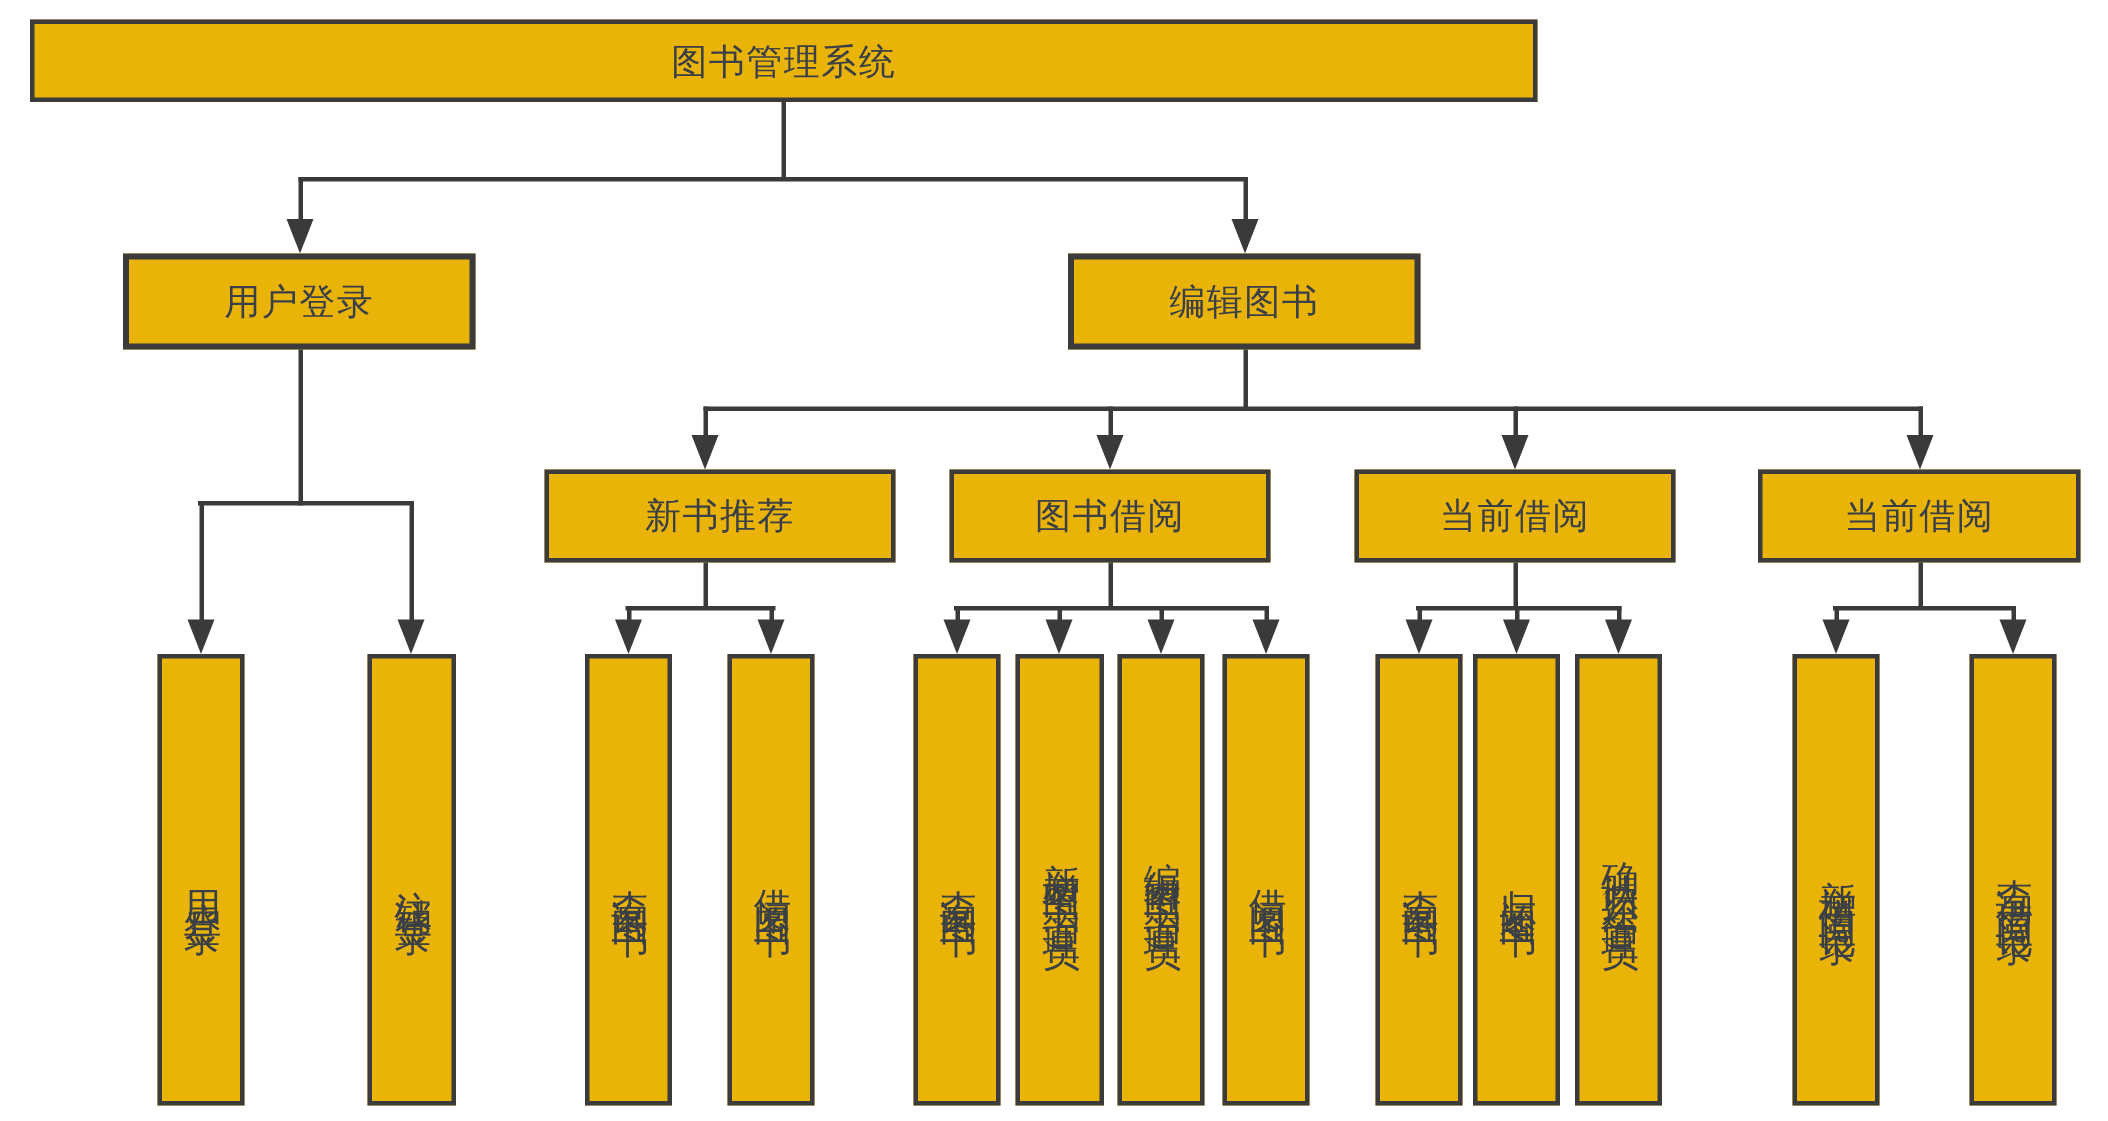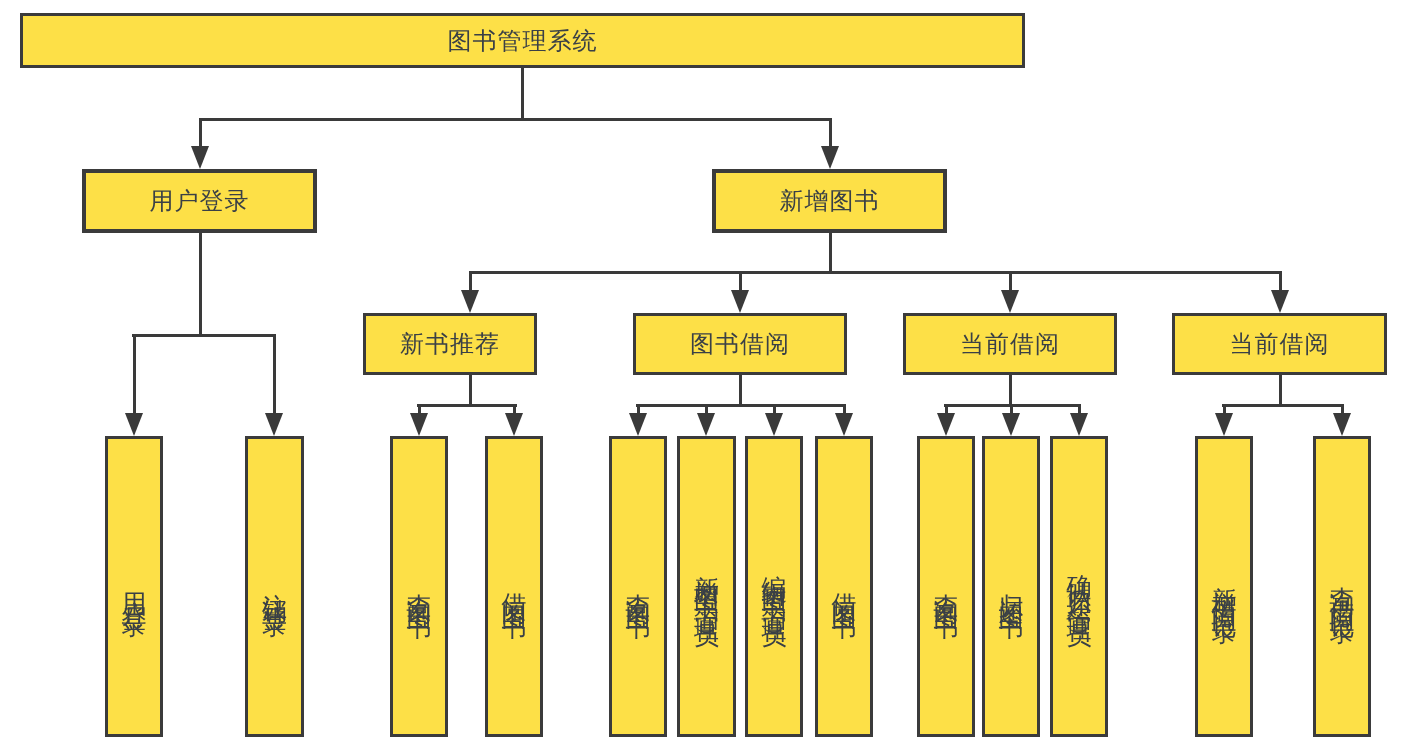--- a/index.html
+++ b/index.html
@@ -10,21 +10,21 @@
   #stage{
     position:relative;
     width:1405px;height:747px;
     background:var(--background,#ffffff);
     overflow:hidden;
   }
   .box{
     position:absolute;
     box-sizing:border-box;
     border:3px solid var(--border,#3b3b3b);
-    background:#fde047;
+    background:#eab308;
     display:flex;align-items:center;justify-content:center;
     color:var(--text,#3a3f45);
   }
   .lvl2{border-width:4px;}
   .hbox{font-size:24px;letter-spacing:1px;}
   .vbox .vtext{
     writing-mode:vertical-rl;
     text-orientation:mixed;
     font-size:25px;
     letter-spacing:7px;
@@ -64,42 +64,42 @@
   <div class="hline" style="left:199px;top:118px;width:633px;"></div>
   <div class="vline" style="left:199px;top:118px;height:29px;"></div>
   <div class="vline" style="left:829px;top:118px;height:29px;"></div>
   <div class="arrow" style="left:191px;top:146px;"></div>
   <div class="arrow" style="left:821px;top:146px;"></div>
 
   <div class="box hbox lvl2" style="left:82px;top:169px;width:235px;height:64px;">
     <span>用户登录</span>
   </div>
   <div class="box hbox lvl2" style="left:712px;top:169px;width:235px;height:64px;">
-    <span>新增图书</span>
+    <span>编辑图书</span>
   </div>
 
   <div class="vline" style="left:199px;top:233px;height:104px;"></div>
   <div class="hline" style="left:132px;top:334px;width:144px;"></div>
   <div class="vline" style="left:133px;top:334px;height:80px;"></div>
   <div class="vline" style="left:273px;top:334px;height:80px;"></div>
   <div class="arrow" style="left:125px;top:413px;"></div>
   <div class="arrow" style="left:265px;top:413px;"></div>
 
   <div class="vline" style="left:829px;top:233px;height:40px;"></div>
   <div class="hline" style="left:469px;top:271px;width:813px;"></div>
   <div class="vline" style="left:469px;top:271px;height:20px;"></div>
   <div class="vline" style="left:739px;top:271px;height:20px;"></div>
   <div class="vline" style="left:1009px;top:271px;height:20px;"></div>
   <div class="vline" style="left:1279px;top:271px;height:20px;"></div>
   <div class="arrow" style="left:461px;top:290px;"></div>
   <div class="arrow" style="left:731px;top:290px;"></div>
   <div class="arrow" style="left:1001px;top:290px;"></div>
   <div class="arrow" style="left:1271px;top:290px;"></div>
 
-  <div class="box hbox" style="left:363px;top:313px;width:174px;height:62px;">
+  <div class="box hbox" style="left:363px;top:313px;width:234px;height:62px;">
     <span>新书推荐</span>
   </div>
   <div class="box hbox" style="left:633px;top:313px;width:214px;height:62px;">
     <span>图书借阅</span>
   </div>
   <div class="box hbox" style="left:903px;top:313px;width:214px;height:62px;">
     <span>当前借阅</span>
   </div>
   <div class="box hbox" style="left:1172px;top:313px;width:215px;height:62px;">
     <span>当前借阅</span>

